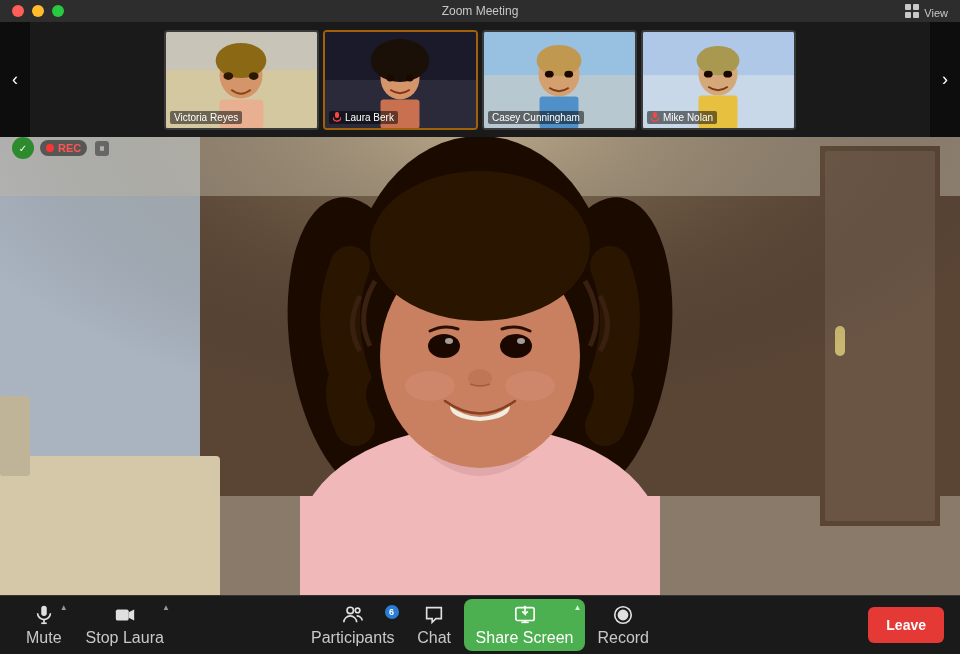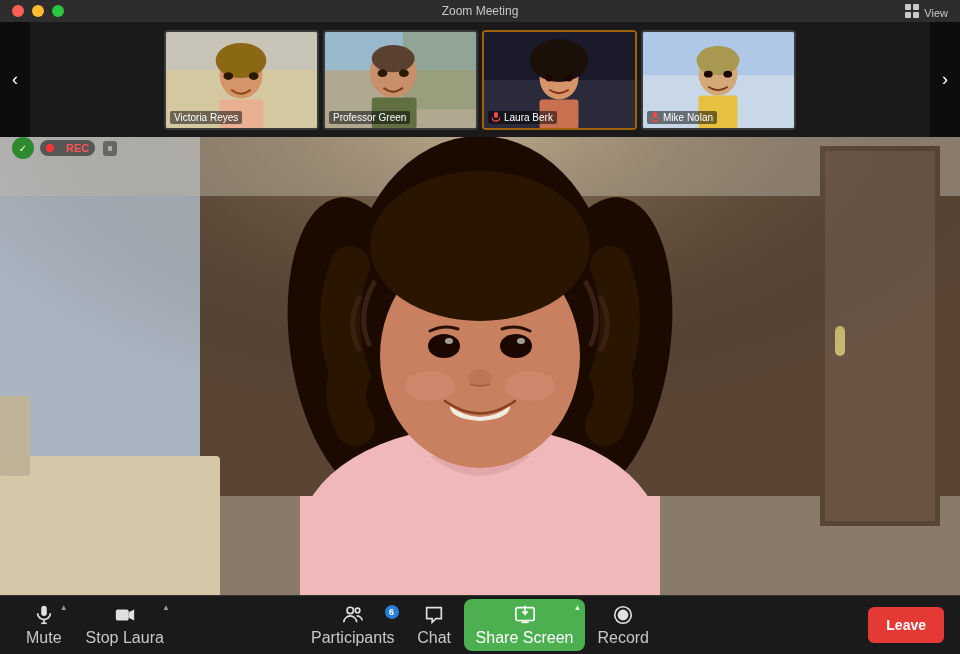--- a/index.html
+++ b/index.html
@@ -142,21 +142,21 @@
       border-radius: 50%;
       display: flex;
       align-items: center;
       justify-content: center;
       color: #fff;
       font-size: 10px;
     }
     .rec-dot {
       display: flex;
       align-items: center;
-      gap: 12px;
+      gap: 4px;
       background: rgba(0,0,0,0.5);
       border-radius: 10px;
       padding: 2px 6px;
     }
     .red-dot {
       width: 8px; height: 8px;
       border-radius: 50%;
       background: #ff3333;
     }
     .rec-text {
@@ -334,38 +334,20 @@
           <ellipse cx="64" cy="46" rx="5" ry="4" fill="#2a1800"></ellipse>
           <ellipse cx="90" cy="46" rx="5" ry="4" fill="#2a1800"></ellipse>
           <path d="M 67 60 Q 77 68 87 60" stroke="#8B4513" stroke-width="2" fill="none"></path>
         </svg>
       </div>
       <div class="thumb-label">
         <span>Victoria Reyes</span>
       </div>
     </div>
 
-    <div class="thumb thumb-2">
-      <div class="thumb-bg">
-        <svg width="155" height="100" viewBox="0 0 155 100">
-          <rect width="155" height="100" fill="#9ab8cc"></rect>
-          <rect x="0" y="40" width="155" height="60" fill="#b0a890"></rect>
-          <rect x="80" y="0" width="75" height="80" fill="#8a9870" opacity="0.6"></rect>
-          <ellipse cx="70" cy="42" rx="24" ry="26" fill="#c8906a"></ellipse>
-          <ellipse cx="70" cy="28" rx="22" ry="14" fill="#5a4030"></ellipse>
-          <rect x="48" y="68" width="46" height="32" fill="#607040" rx="3"></rect>
-          <ellipse cx="59" cy="43" rx="5" ry="4" fill="#2a1800"></ellipse>
-          <ellipse cx="81" cy="43" rx="5" ry="4" fill="#2a1800"></ellipse>
-          <path d="M 60 58 Q 70 66 80 58" stroke="#7a3a1a" stroke-width="2" fill="none"></path>
-        </svg>
-      </div>
-      <div class="thumb-label">
-        <span>Professor Green</span>
-      </div>
-    </div>
 
     <div class="thumb thumb-3 active">
       <div class="thumb-bg">
         <svg width="155" height="100" viewBox="0 0 155 100">
           <rect width="155" height="100" fill="#1a1a2a"></rect>
           <rect x="0" y="50" width="155" height="50" fill="#2a2a3a"></rect>
           <ellipse cx="77" cy="48" rx="20" ry="22" fill="#d4956a"></ellipse>
           <ellipse cx="77" cy="30" rx="30" ry="22" fill="#1a1008"></ellipse>
           <rect x="57" y="70" width="40" height="30" fill="#c87050" rx="3"></rect>
           <ellipse cx="67" cy="48" rx="4" ry="3.5" fill="#1a0800"></ellipse>
@@ -376,20 +358,37 @@
       <div class="thumb-label">
         <svg width="8" height="10" viewBox="0 0 8 10" fill="#ff4444" style="margin-right:2px">
             <rect x="2" y="0" width="4" height="6" rx="2"></rect>
             <path d="M 0 5 Q 0 9 4 9 Q 8 9 8 5" stroke="#ff4444" stroke-width="1.2" fill="none"></path>
             <line x1="4" y1="9" x2="4" y2="10" stroke="#ff4444" stroke-width="1.2"></line>
           </svg>
         <span>Laura Berk</span>
       </div>
     </div>
 
+    <div class="thumb thumb-4">
+      <div class="thumb-bg">
+        <svg width="155" height="100" viewBox="0 0 155 100">
+          <rect width="155" height="100" fill="#98c0e0"></rect>
+          <rect x="0" y="45" width="155" height="55" fill="#b8c8d0"></rect>
+          <ellipse cx="77" cy="44" rx="21" ry="23" fill="#d4a070"></ellipse>
+          <ellipse cx="77" cy="30" rx="23" ry="16" fill="#c09850"></ellipse>
+          <rect x="57" y="67" width="40" height="33" fill="#5090c8" rx="3"></rect>
+          <ellipse cx="67" cy="44" rx="4.5" ry="3.5" fill="#1a0800"></ellipse>
+          <ellipse cx="87" cy="44" rx="4.5" ry="3.5" fill="#1a0800"></ellipse>
+          <path d="M 67 58 Q 77 65 87 58" stroke="#7a3a1a" stroke-width="2" fill="none"></path>
+        </svg>
+      </div>
+      <div class="thumb-label">
+        <span>Casey Cunningham</span>
+      </div>
+    </div>
 
     <div class="thumb thumb-5">
       <div class="thumb-bg">
         <svg width="155" height="100" viewBox="0 0 155 100">
           <rect width="155" height="100" fill="#b0c8e8"></rect>
           <rect x="0" y="45" width="155" height="55" fill="#c8d8e8"></rect>
           <ellipse cx="77" cy="44" rx="20" ry="22" fill="#d4a878"></ellipse>
           <ellipse cx="77" cy="30" rx="22" ry="15" fill="#a89850"></ellipse>
           <rect x="57" y="66" width="40" height="34" fill="#e8c040" rx="3"></rect>
           <ellipse cx="67" cy="44" rx="4.5" ry="3.5" fill="#1a0800"></ellipse>

